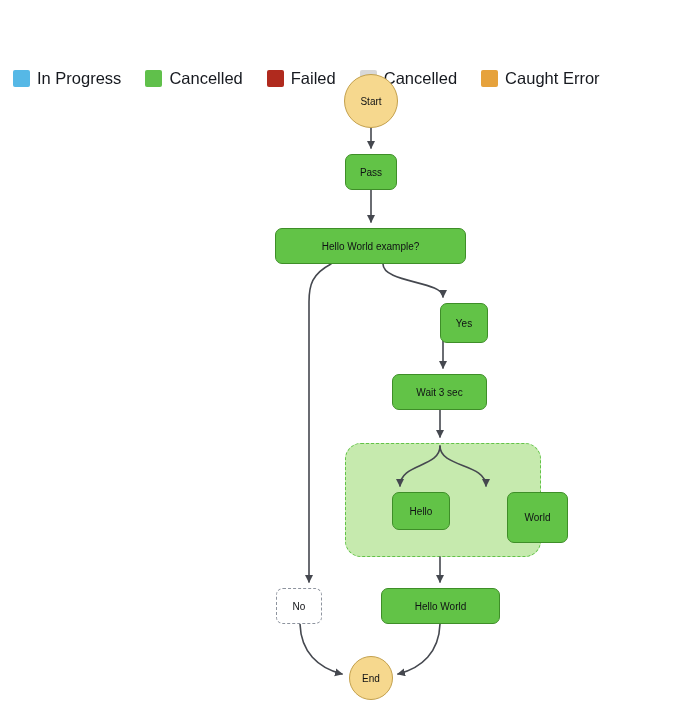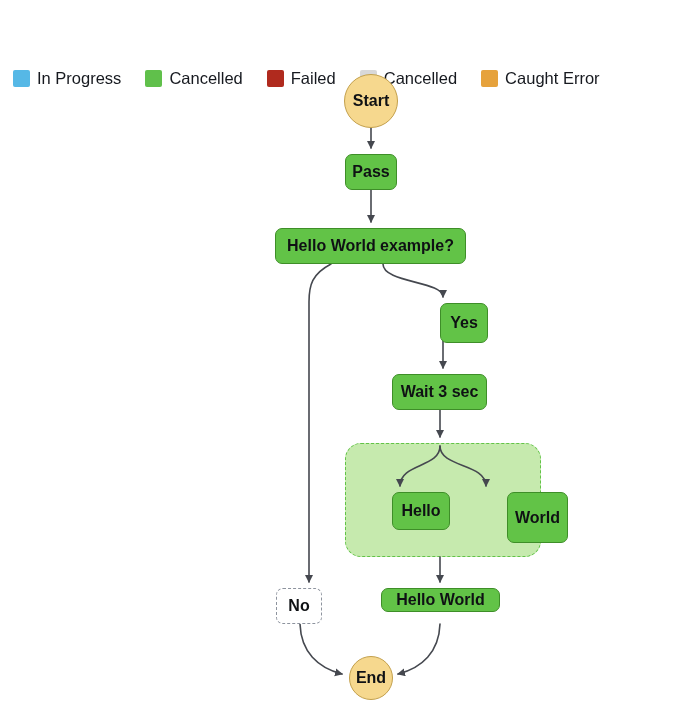--- a/index.html
+++ b/index.html
@@ -32,41 +32,41 @@
     white-space:nowrap;
   }
   .legend-item{display:flex;align-items:center;gap:7px;margin-top:44px;}
   .swatch{width:17px;height:17px;border-radius:2px;display:inline-block;}
   
   .edges{position:absolute;left:0;top:0;z-index:1;}
   .edge{stroke:var(--edge);stroke-width:1.6;fill:none;stroke-linecap:round;}
   .node{
     position:absolute;z-index:2;box-sizing:border-box;
     display:flex;align-items:center;justify-content:center;
-    font-size:16px;font-weight:700;color:var(--label);
+    font-size:10px;font-weight:400;color:var(--label);
     border-radius:7px;
   }
   .succeeded{background:var(--succeeded_fill);border:1.5px solid var(--succeeded_border);}
   .terminal{background:var(--terminal_fill);border:1.5px solid var(--terminal_border);border-radius:50%;}
   .skipped{background:var(--skipped_fill);border:1.5px dashed var(--skipped_border);}
   .parallel-box{
     position:absolute;z-index:0;box-sizing:border-box;
     background:var(--container_fill);
     border:1.5px dashed var(--container_border);
     border-radius:16px;
   }
   #n-start{left:344px;top:74px;width:54px;height:54px;}
   #n-pass{left:345px;top:154px;width:52px;height:36px;}
   #n-choice{left:275px;top:228px;width:191px;height:36px;}
   #n-yes{left:440px;top:303px;width:48px;height:40px;}
   #n-wait{left:392px;top:374px;width:95px;height:36px;}
   #n-parallel{left:345px;top:443px;width:196px;height:114px;}
   #n-hello{left:392px;top:492px;width:58px;height:38px;}
   #n-world{left:476px;top:492px;width:61px;height:51px;margin-left:31px;}
-  #n-helloworld{left:381px;top:588px;width:119px;height:24px;}
+  #n-helloworld{left:381px;top:588px;width:119px;height:36px;}
   #n-no{left:276px;top:588px;width:46px;height:36px;}
   #n-end{left:349px;top:656px;width:44px;height:44px;}
 </style>
 </head>
 <body>
 
 <div class="canvas">
 
   <div class="legend">
     <div class="legend-item">

